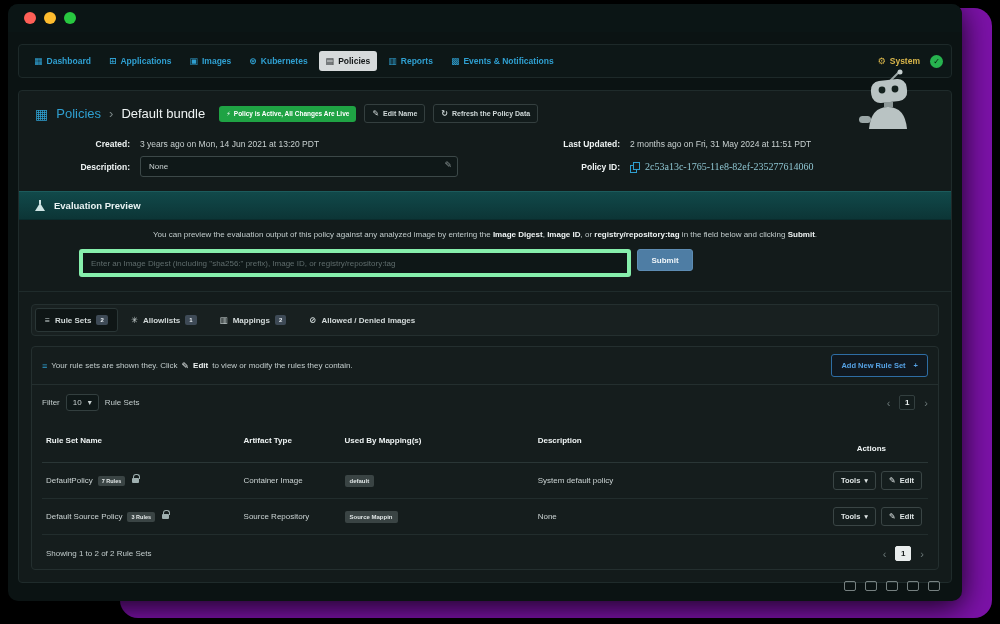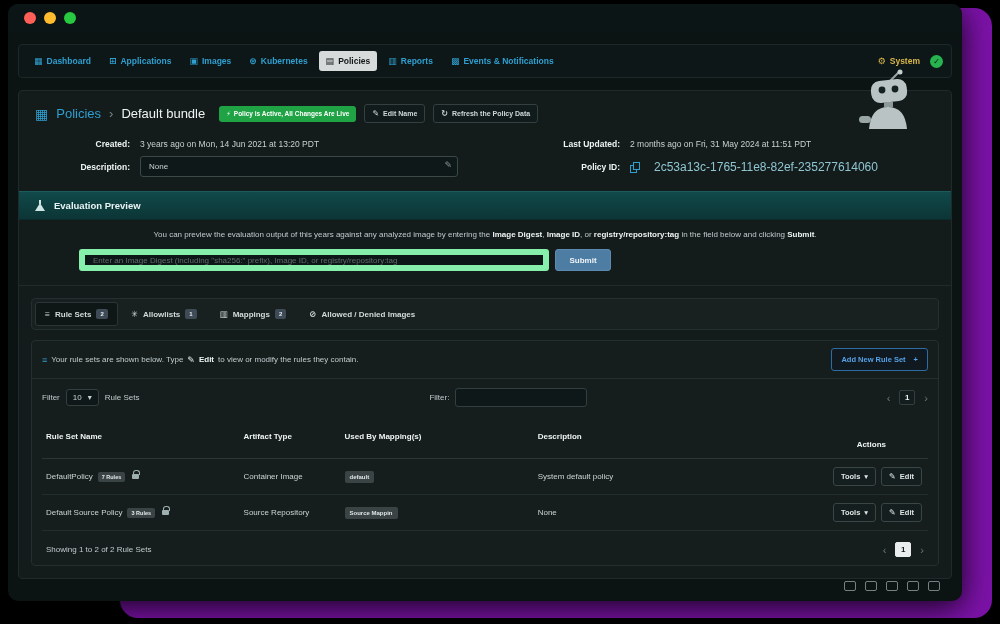--- a/index.html
+++ b/index.html
@@ -43,37 +43,37 @@
   
   .meta { padding:8px 16px 4px; display:grid; grid-template-columns:53% 47%; row-gap:7px; font-size:8.5px; align-items:center; }
   .meta-item { display:flex; align-items:center; }
   .meta-label { width:105px; min-width:105px; text-align:right; font-weight:bold; color:#eef3f3; padding-right:10px; }
   .meta-item.right .meta-label { width:118px; min-width:118px; }
   .meta-value { color:#c9d1d1; }
   .input-wrap { position:relative; width:318px; }
   .desc-input { width:100%; height:21px; background:#0f1818; border:1px solid #3c4848; border-radius:3px; color:#c9d1d1; font-size:8px; padding:0 20px 0 8px; font-family:"Liberation Sans","DejaVu Sans",sans-serif; }
   .input-edit-ico { position:absolute; right:6px; top:4px; color:#8a9595; font-size:9px; cursor:pointer; }
   .policy-id { display:flex; align-items:center; gap:6px; }
-  .policy-id-text { font-family:Liberation Sans, sans-serif; font-size:12px; color:#8fc6d2;margin-left:9px; }
+  .policy-id-text { font-family:Liberation Serif, serif; font-size:10px; color:#8fc6d2; }
 
   
   .copy-icon { position:relative; width:9px; height:10px; display:inline-block; cursor:pointer; }
   .copy-icon::before { content:""; position:absolute; left:0; top:3px; width:5px; height:6px; border:1px solid #2f9fd0; }
   .copy-icon::after { content:""; position:absolute; left:3px; top:0; width:5px; height:6px; border:1px solid #2f9fd0; background:#131b1b; }
 
   
   .eval-header { margin-top:10px; height:29px; background:linear-gradient(180deg,#11494a,#0c3536); border-top:1px solid #1c5b5c; border-bottom:1px solid #0a2c2d; display:flex; align-items:center; gap:9px; padding:0 16px; color:#e9f3f3; font-size:9.5px; font-weight:bold; }
   .flask-icon { position:relative; width:10px; height:11px; display:inline-block; }
   .flask-icon::after { content:""; position:absolute; left:0; bottom:0; border-left:5px solid transparent; border-right:5px solid transparent; border-bottom:8px solid #cfe5e5; }
   .flask-icon::before { content:""; position:absolute; left:4px; top:0; width:2px; height:4px; background:#cfe5e5; }
   .eval-body { padding:10px 16px 12px; border-bottom:1px solid #1f2b2b; }
   .eval-text { text-align:center; font-size:8px; color:#c2cccc; }
   .eval-text b { color:#eef3f3; }
   .eval-input-row { display:flex; gap:6px; margin:10px 0 2px 44px; }
-  .eval-input { width:470px; height:22px; background:#0e1717; border:6px solid #86efac; border-radius:3px; color:#c9d1d1; font-size:8px; padding:0 8px; font-family:"Liberation Sans","DejaVu Sans",sans-serif; }
+  .eval-input { width:552px; height:22px; background:#0e1717; border:4px solid #86efac; border-radius:3px; color:#c9d1d1; font-size:8px; padding:10px 8px; font-family:"Liberation Sans","DejaVu Sans",sans-serif; }
   .eval-input::placeholder { color:#5f6c6c; }
   .submit-btn { width:56px; height:22px; background:#4e7da4; border:1px solid #5d8cb3; border-radius:3px; color:#eef4f8; font-size:8px; font-weight:bold; cursor:pointer; }
 
   
   .tabs-wrap { margin:12px 12px 0; border:1px solid #242f2f; border-radius:4px; background:#182020; display:flex; padding:3px; gap:3px; }
   .tab { display:flex; align-items:center; gap:5px; padding:6px 9px; font-size:8px; font-weight:bold; color:#d3dada; border:1px solid transparent; border-radius:3px; cursor:pointer; white-space:nowrap; }
   .tab.active { background:#0f1616; border-color:#2a3636; }
   .tab-ico { font-size:8.5px; color:#cfd8d8; }
   .tab-badge { background:#3e4a56; color:#e8eef2; font-size:6px; font-weight:bold; padding:2px 4px; border-radius:2px; }
   .tab-badge:empty { display:none; }
@@ -229,21 +229,21 @@
         </span>
       </div>
     </div>
 
     <div class="eval-header">
       <span class="flask-icon"></span>
       <span>Evaluation Preview</span>
     </div>
     <div class="eval-body">
       <div class="eval-text">
-        <span>You can preview the evaluation output of this years against any analyzed image by entering the </span><b>Image Digest</b><span>, </span><b>Image ID</b><span>, or </span><b>registry/repository:tag</b><span> in the field below and clicking </span><b>Submit</b><span>.</span>
+        <span>You can preview the evaluation output of this policy against any analyzed image by entering the </span><b>Image Digest</b><span>, </span><b>Image ID</b><span>, or </span><b>registry/repository:tag</b><span> in the field below and clicking </span><b>Submit</b><span>.</span>
       </div>
       <div class="eval-input-row">
         <input class="eval-input" type="text" placeholder="Enter an Image Digest (including &quot;sha256:&quot; prefix), Image ID, or registry/repository:tag" style="">
         <button class="submit-btn">Submit</button>
       </div>
     </div>
 
     <div class="tabs-wrap">
       <div class="tab active">
         <span class="tab-ico">≡</span>
@@ -264,43 +264,39 @@
         <span class="tab-ico">⊘</span>
         <span>Allowed / Denied Images</span>
 
       </div>
     </div>
 
     <div class="rules-panel">
       <div class="rules-note-row">
         <div class="rules-note">
           <span class="note-ico">≡</span>
-          <span>Your rule sets are shown below. Type</span>
+          <span>Your rule sets are shown they. Click</span>
           <span class="note-ico" style="color:#eef3f3;">✎</span>
           <b>Edit</b>
           <span>to view or modify the rules they contain.</span>
         </div>
         <button class="add-btn">
           <span>Add New Rule Set</span>
           <span>+</span>
         </button>
       </div>
 
       <div class="controls-row">
         <div class="display-group">
           <span>Filter</span>
           <span class="page-size-select">
             <span>10</span>
             <span>▾</span>
           </span>
           <span>Rule Sets</span>
-        </div>
-        <div class="filter-group">
-          <span>Filter:</span>
-          <input class="filter-input" type="text" style="">
         </div>
         <div class="pager">
           <span class="chev">‹</span>
           <span class="page-box dark">1</span>
           <span class="chev">›</span>
         </div>
       </div>
 
       <div class="table">
         <div class="thead">

